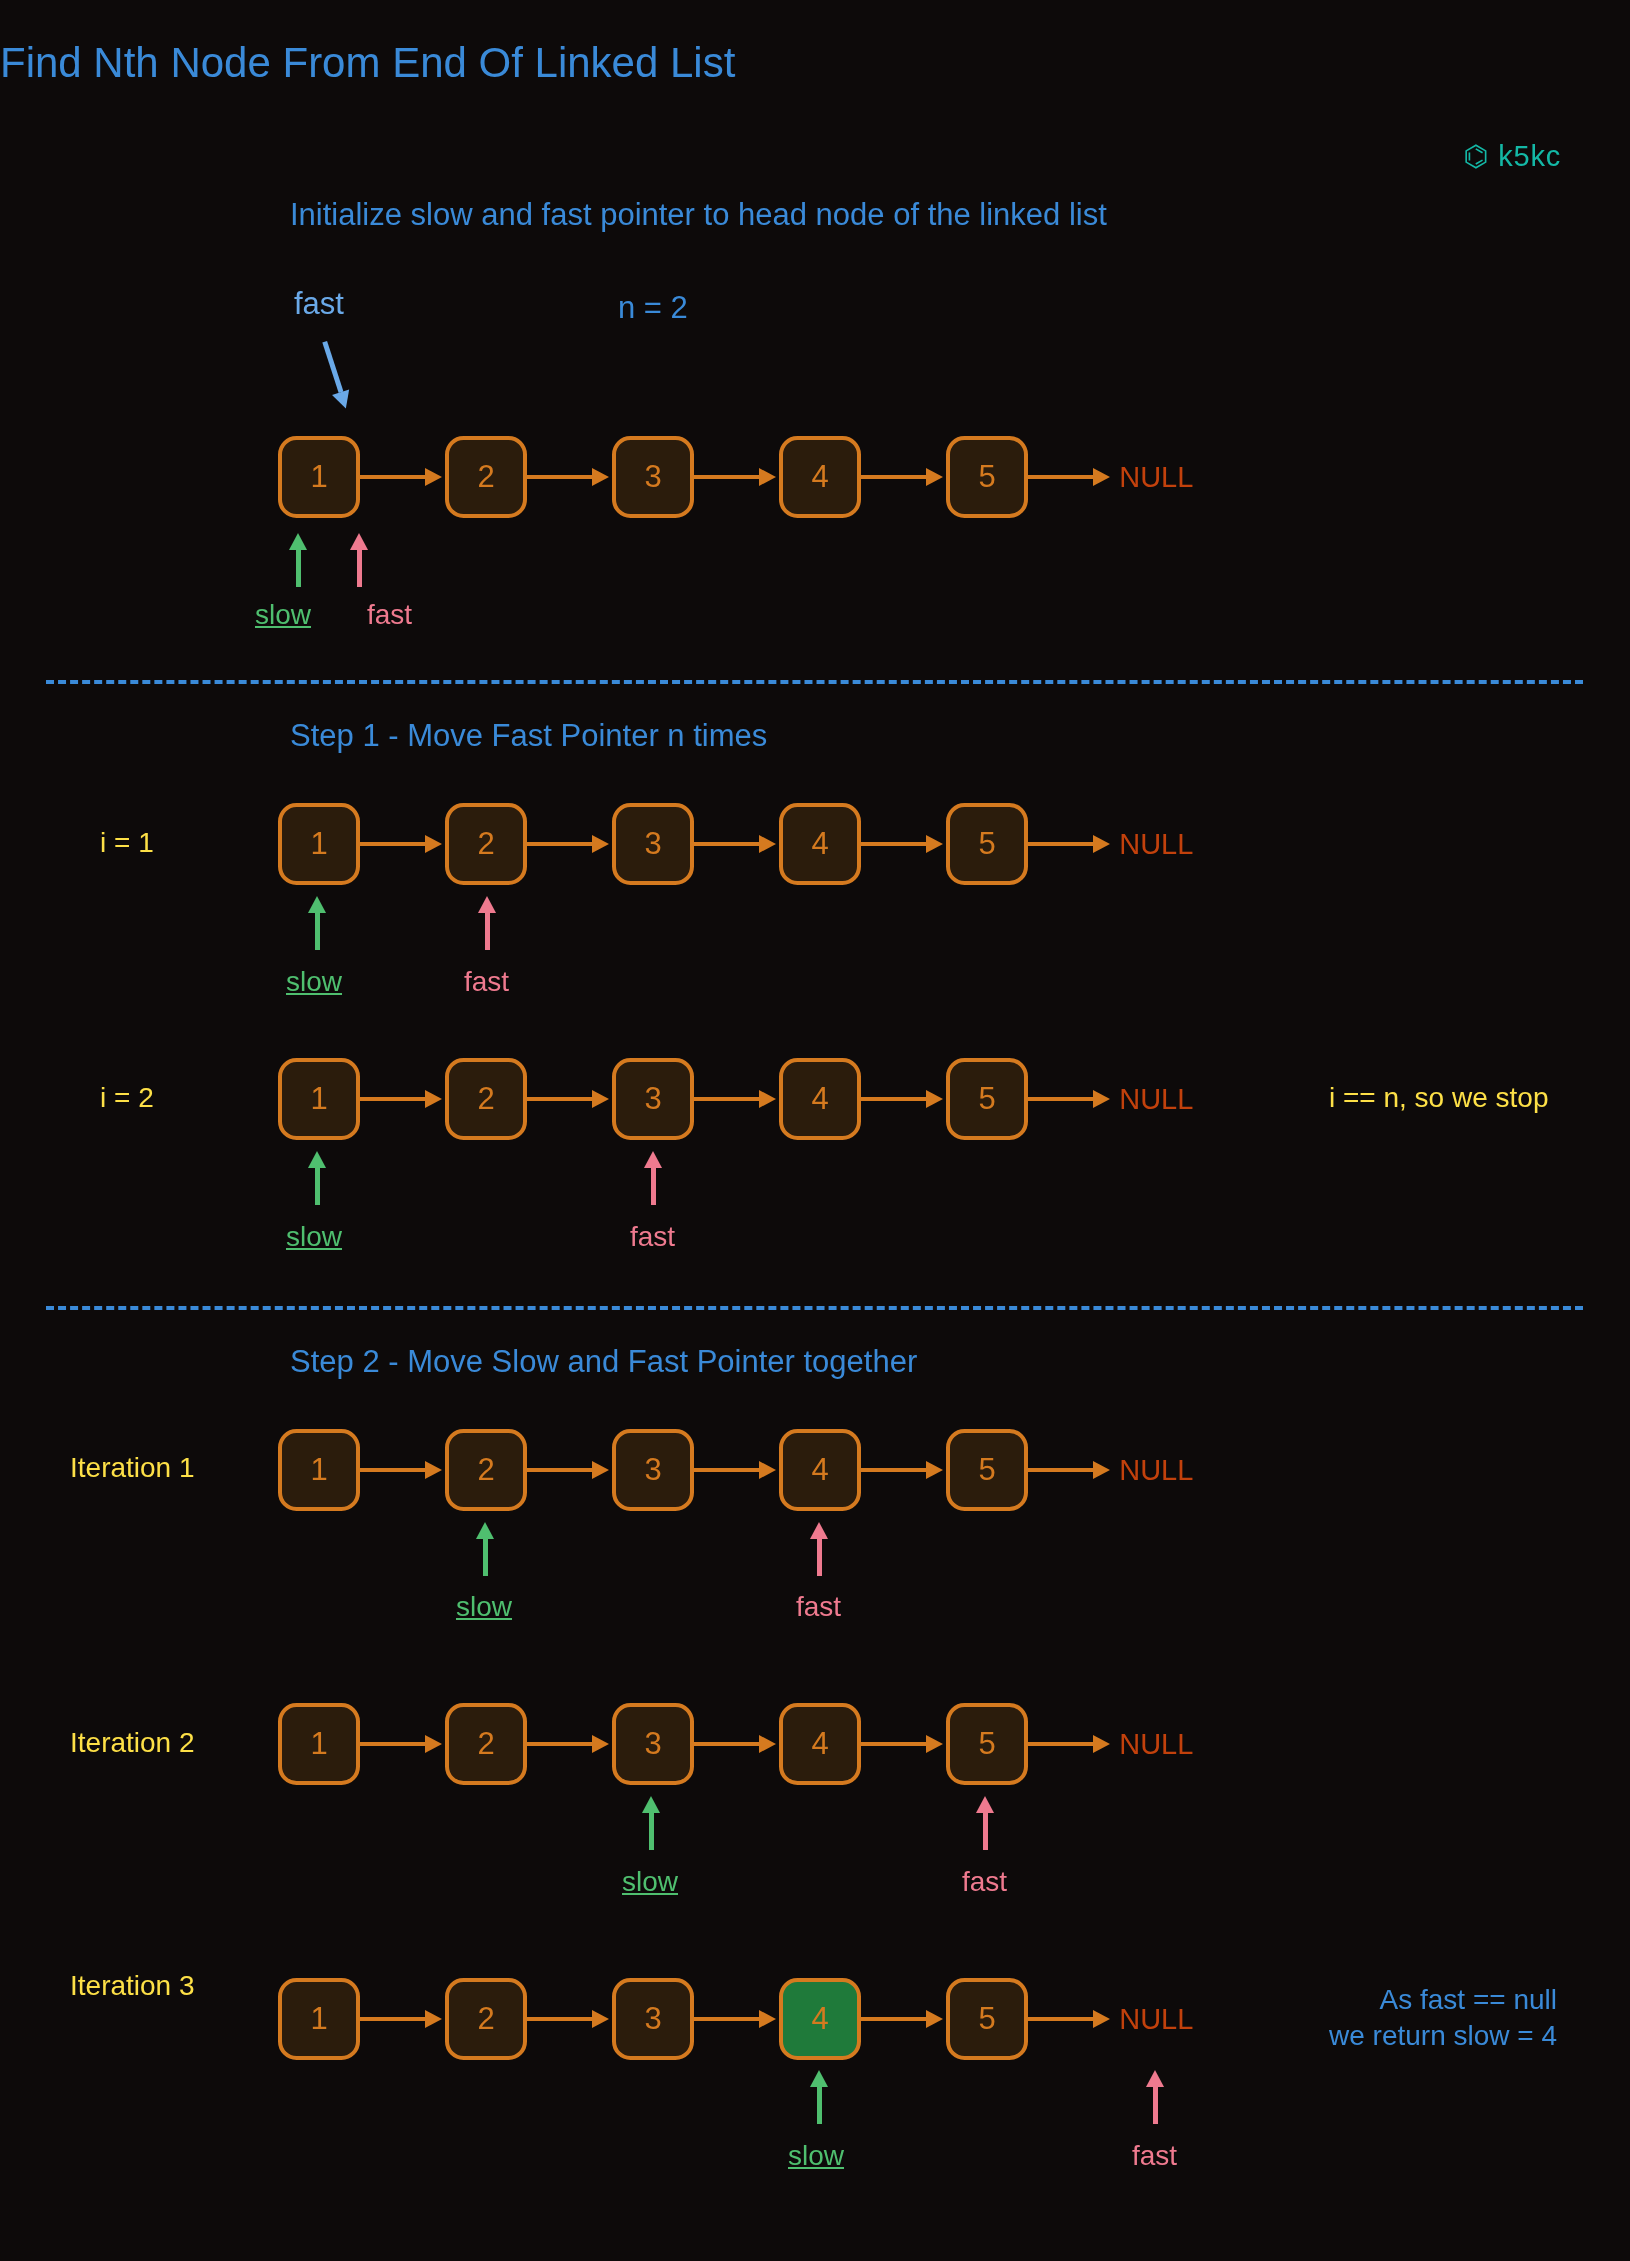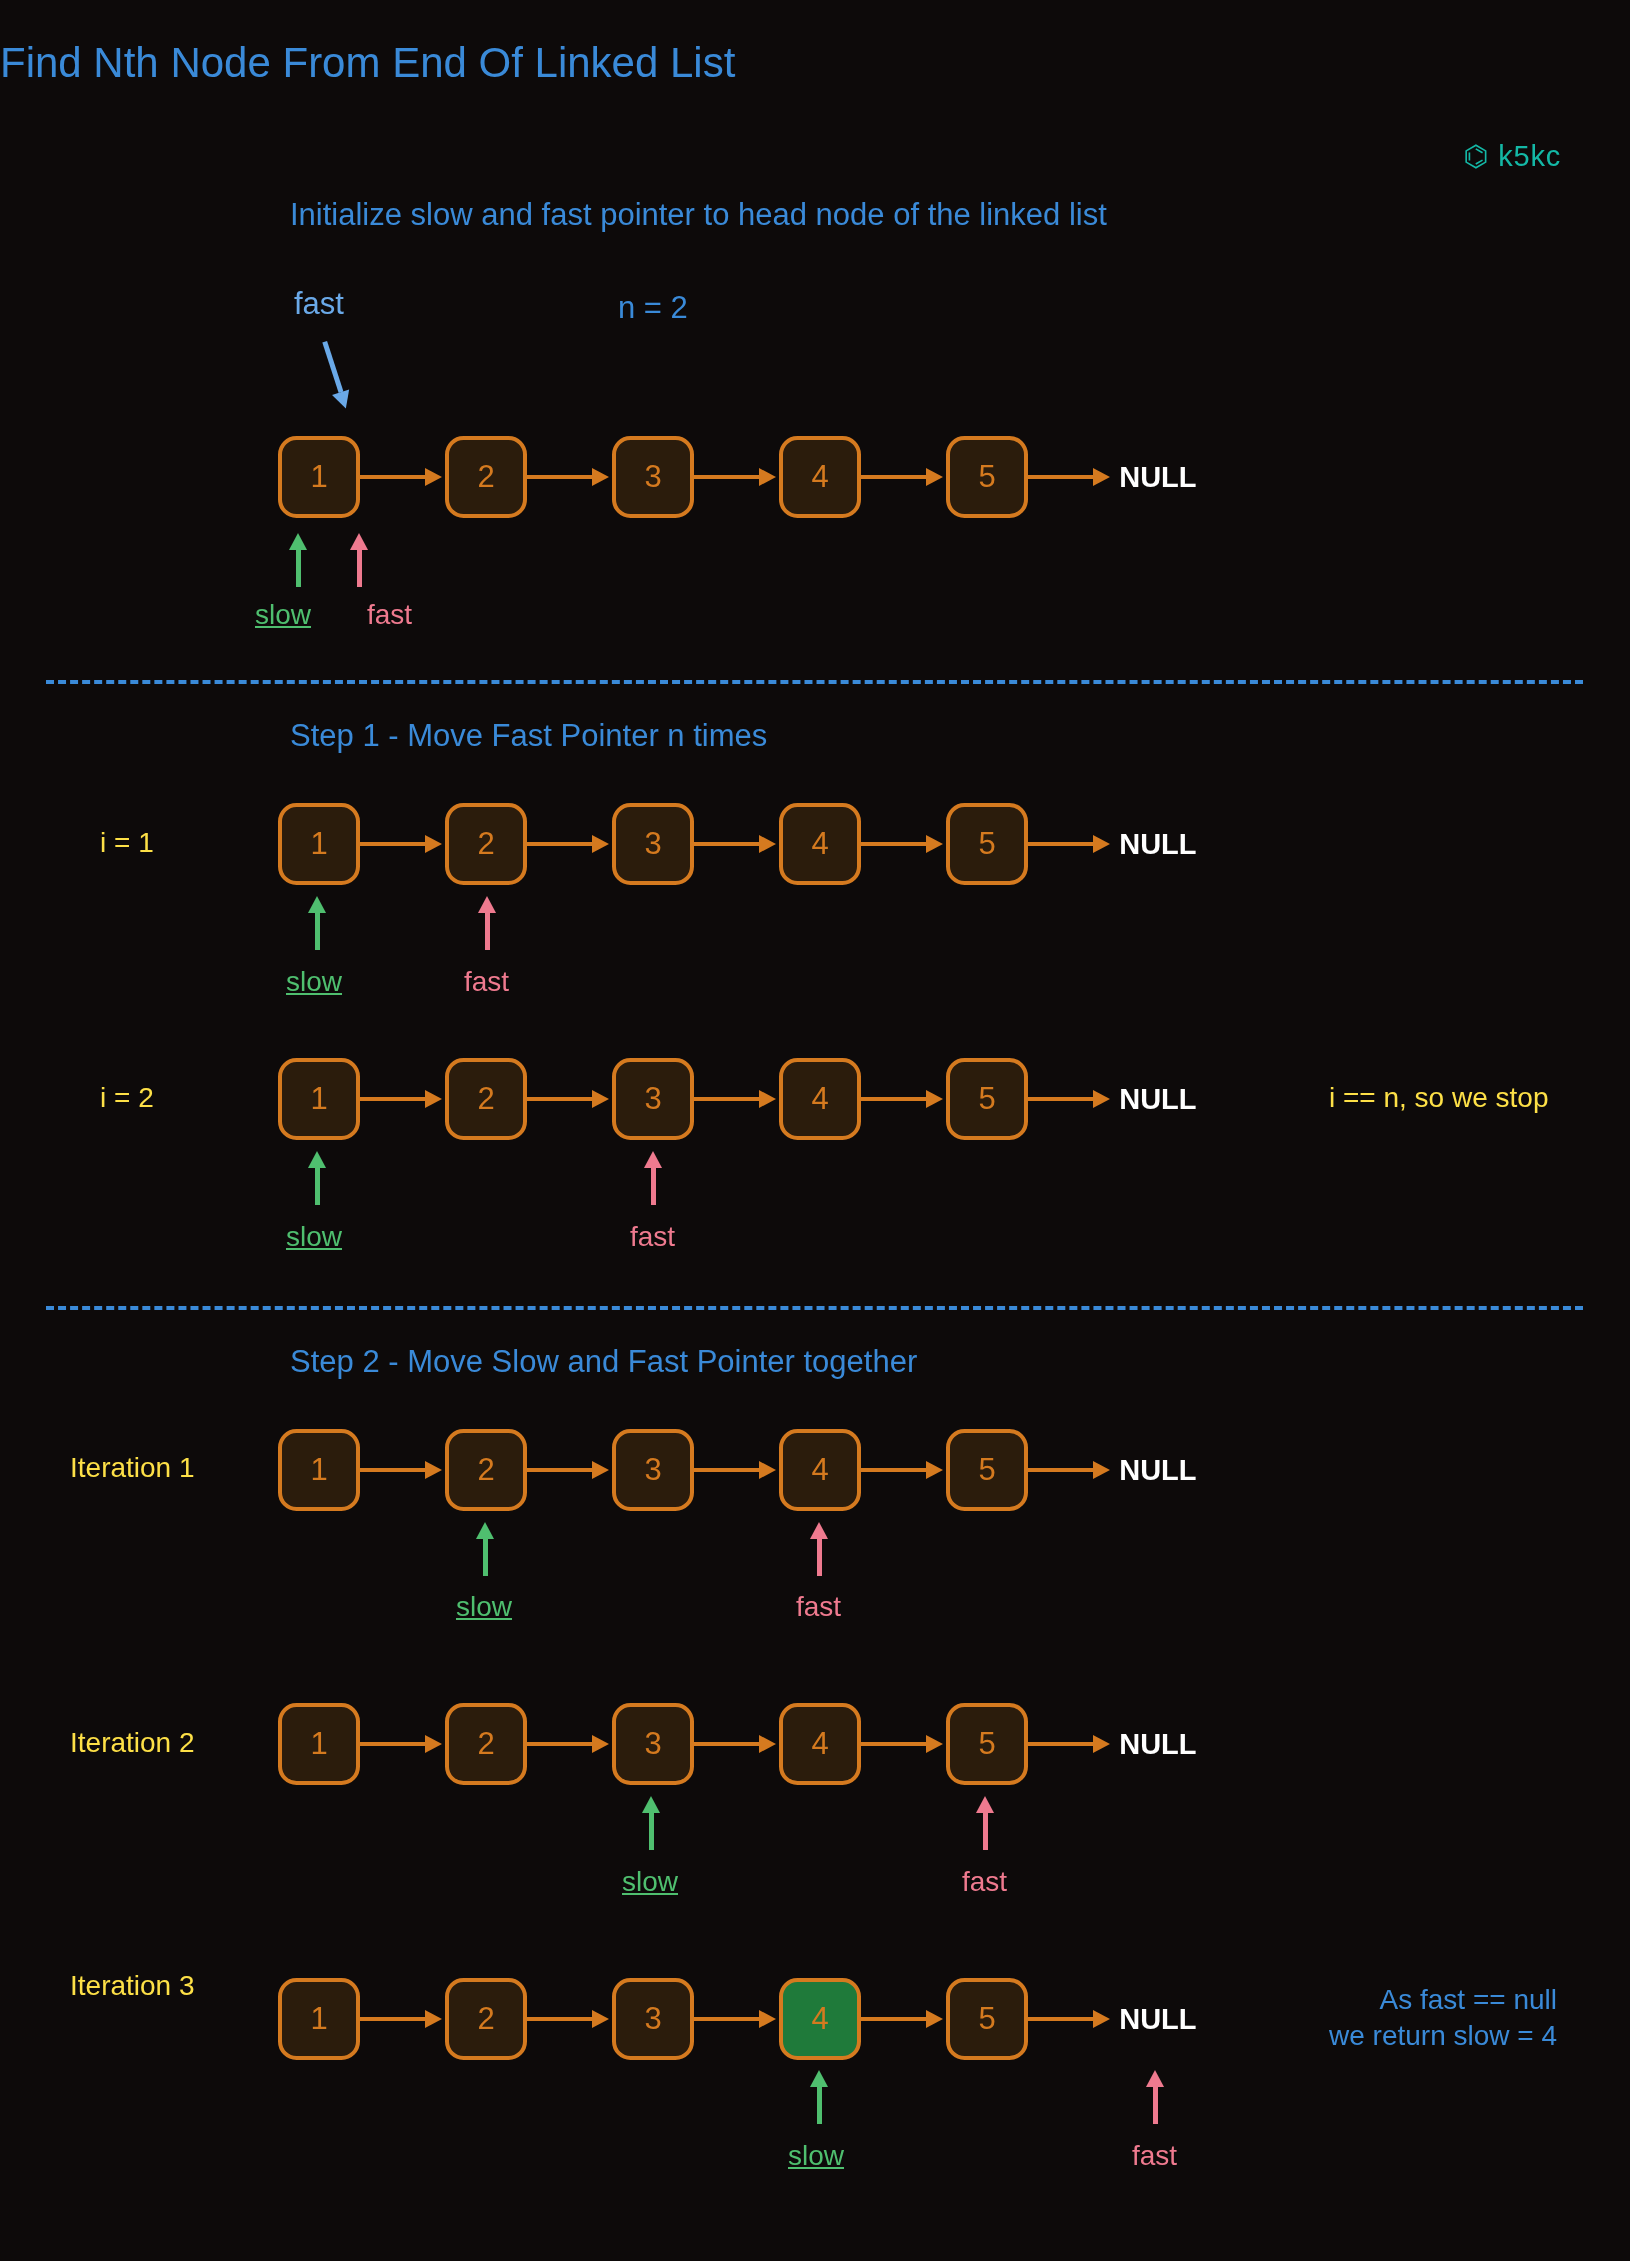--- a/index.html
+++ b/index.html
@@ -111,24 +111,23 @@
     position: absolute;
     left: 65px;
     top: -4.6px;
     width: 0;
     height: 0;
     border-left: 17px solid #d57a1f;
     border-top: 9.3px solid transparent;
     border-bottom: 9.3px solid transparent;
   }
   .null-text {
-    color: #ffffff;
+    color: #c2410c;
     font-size: 29px;
     margin-left: 6.2px;
-    font-weight: bold;
   }
   .ptr-arrow {
     position: absolute;
     width: 9.3px;
     height: 54px;
   }
   .ptr-arrow .shaft {
     position: absolute;
     left: 2.3px;
     top: 14px;

